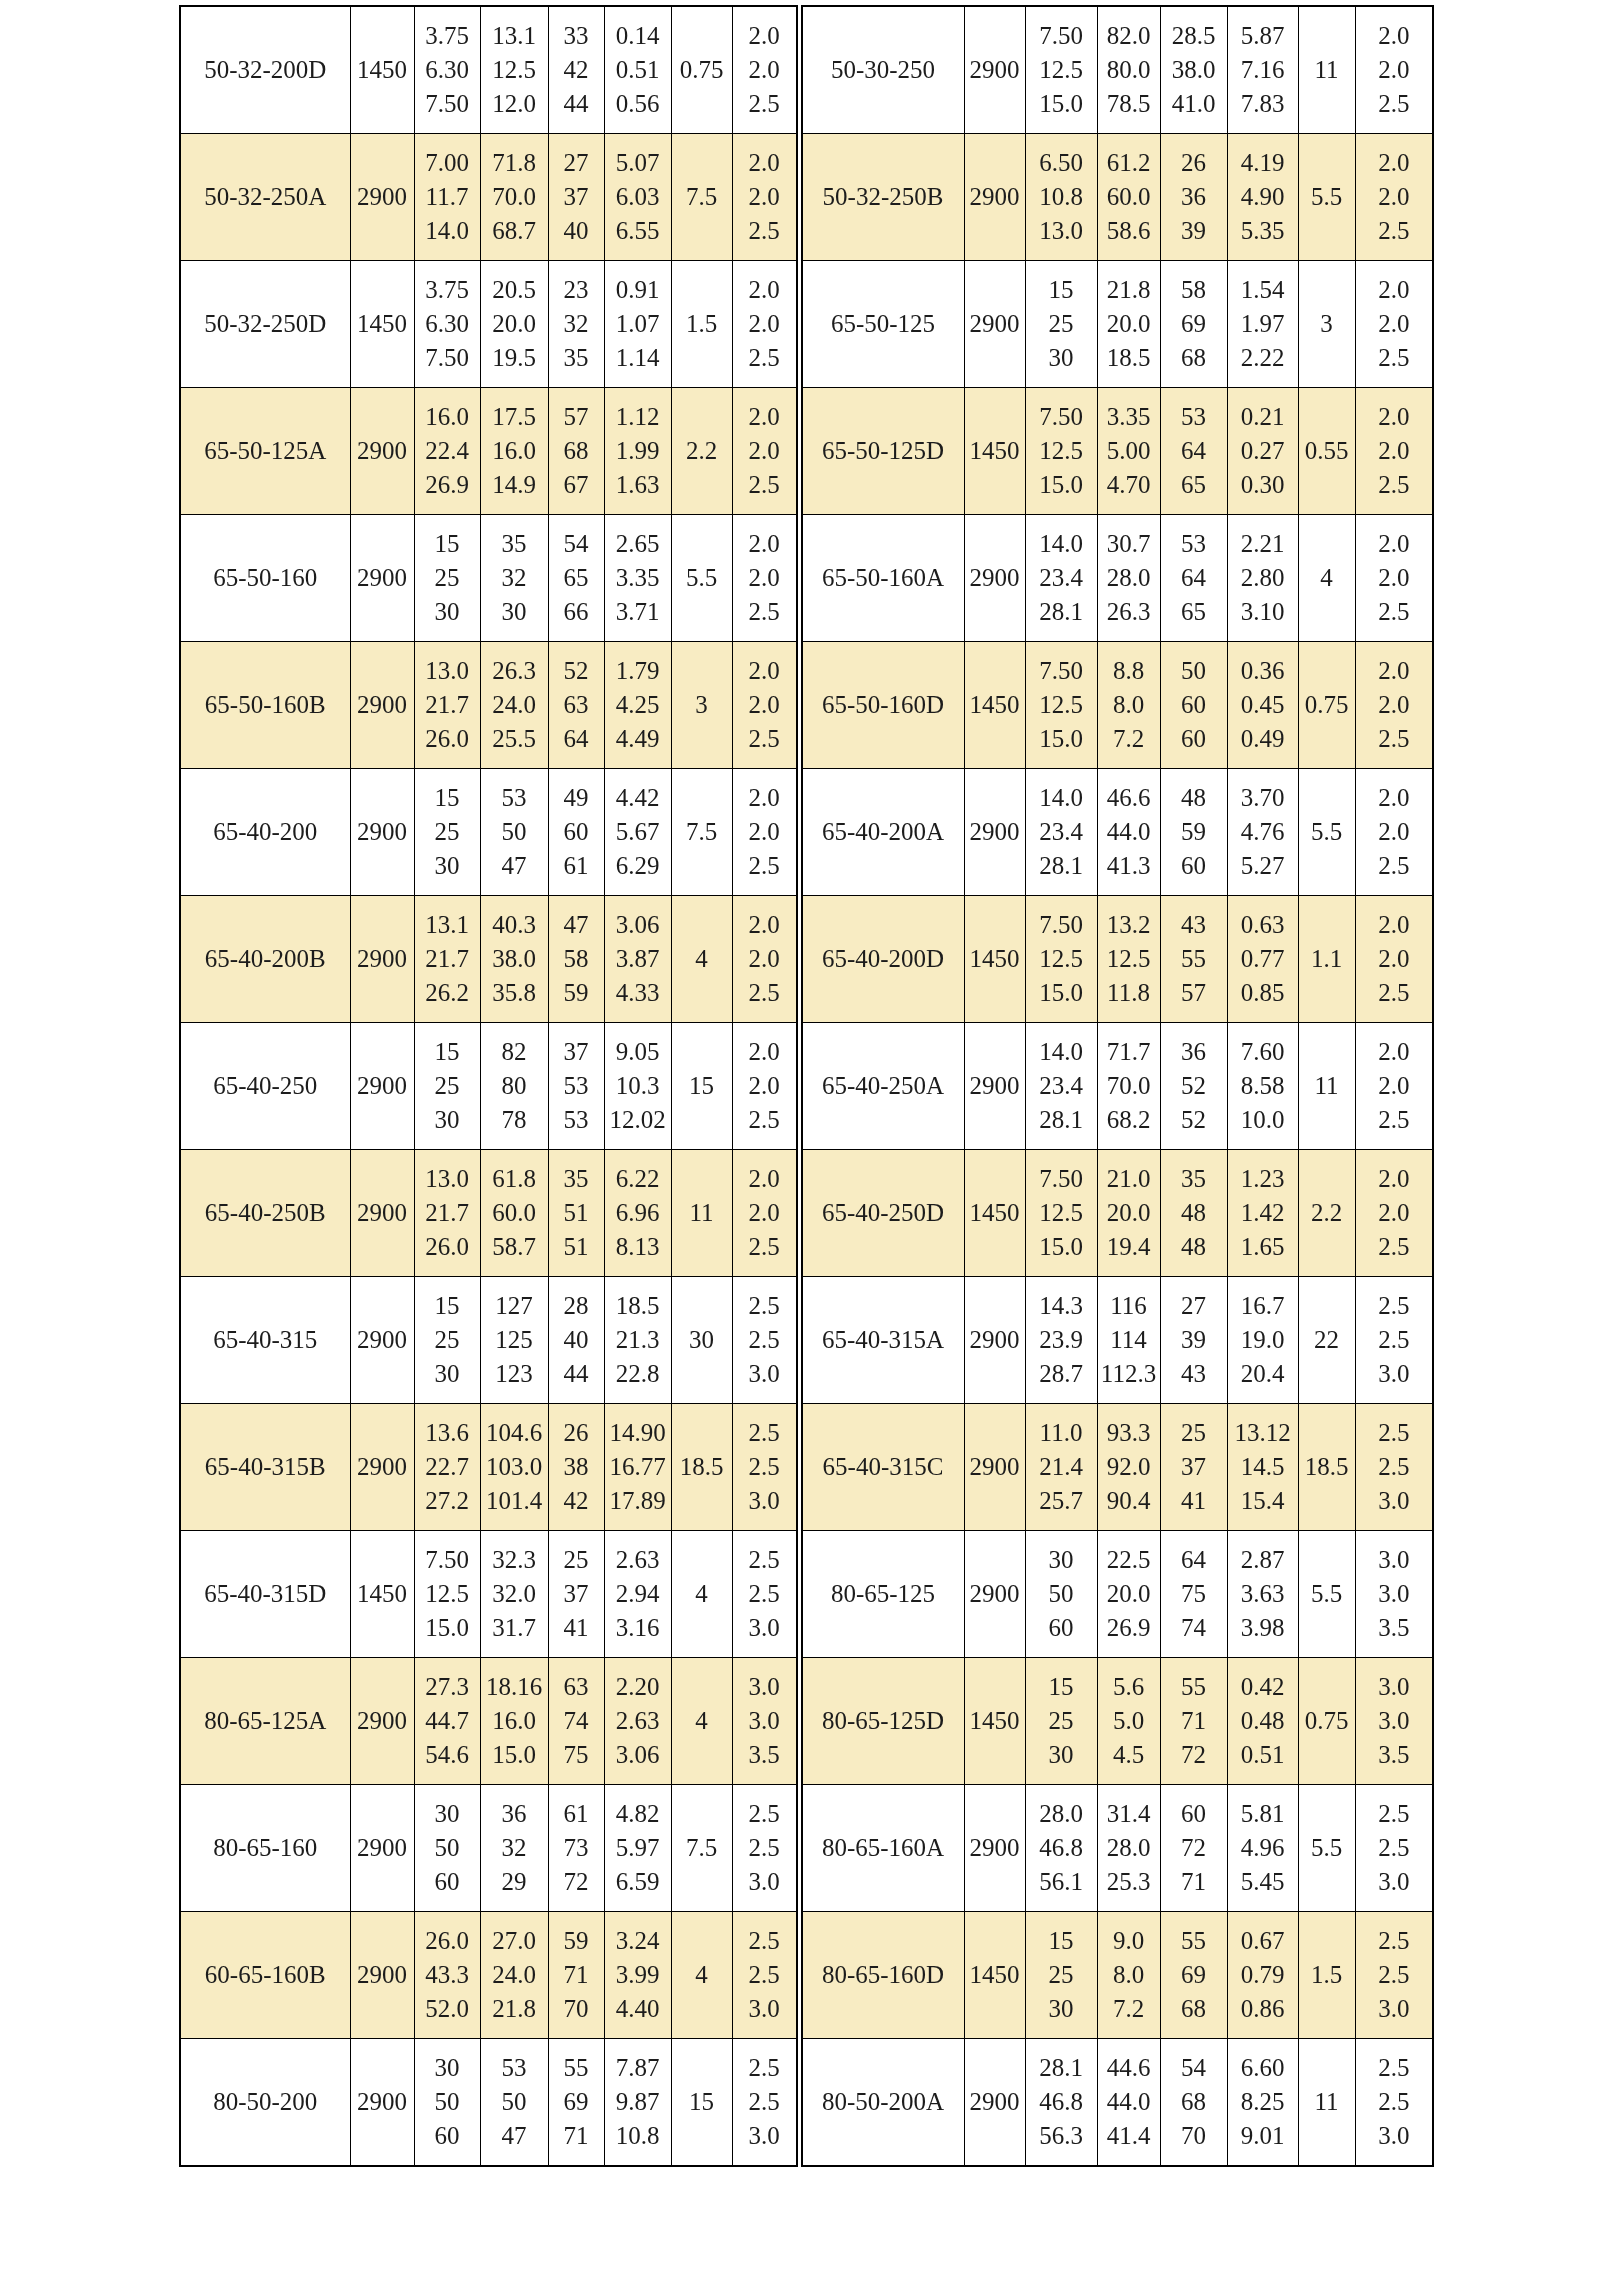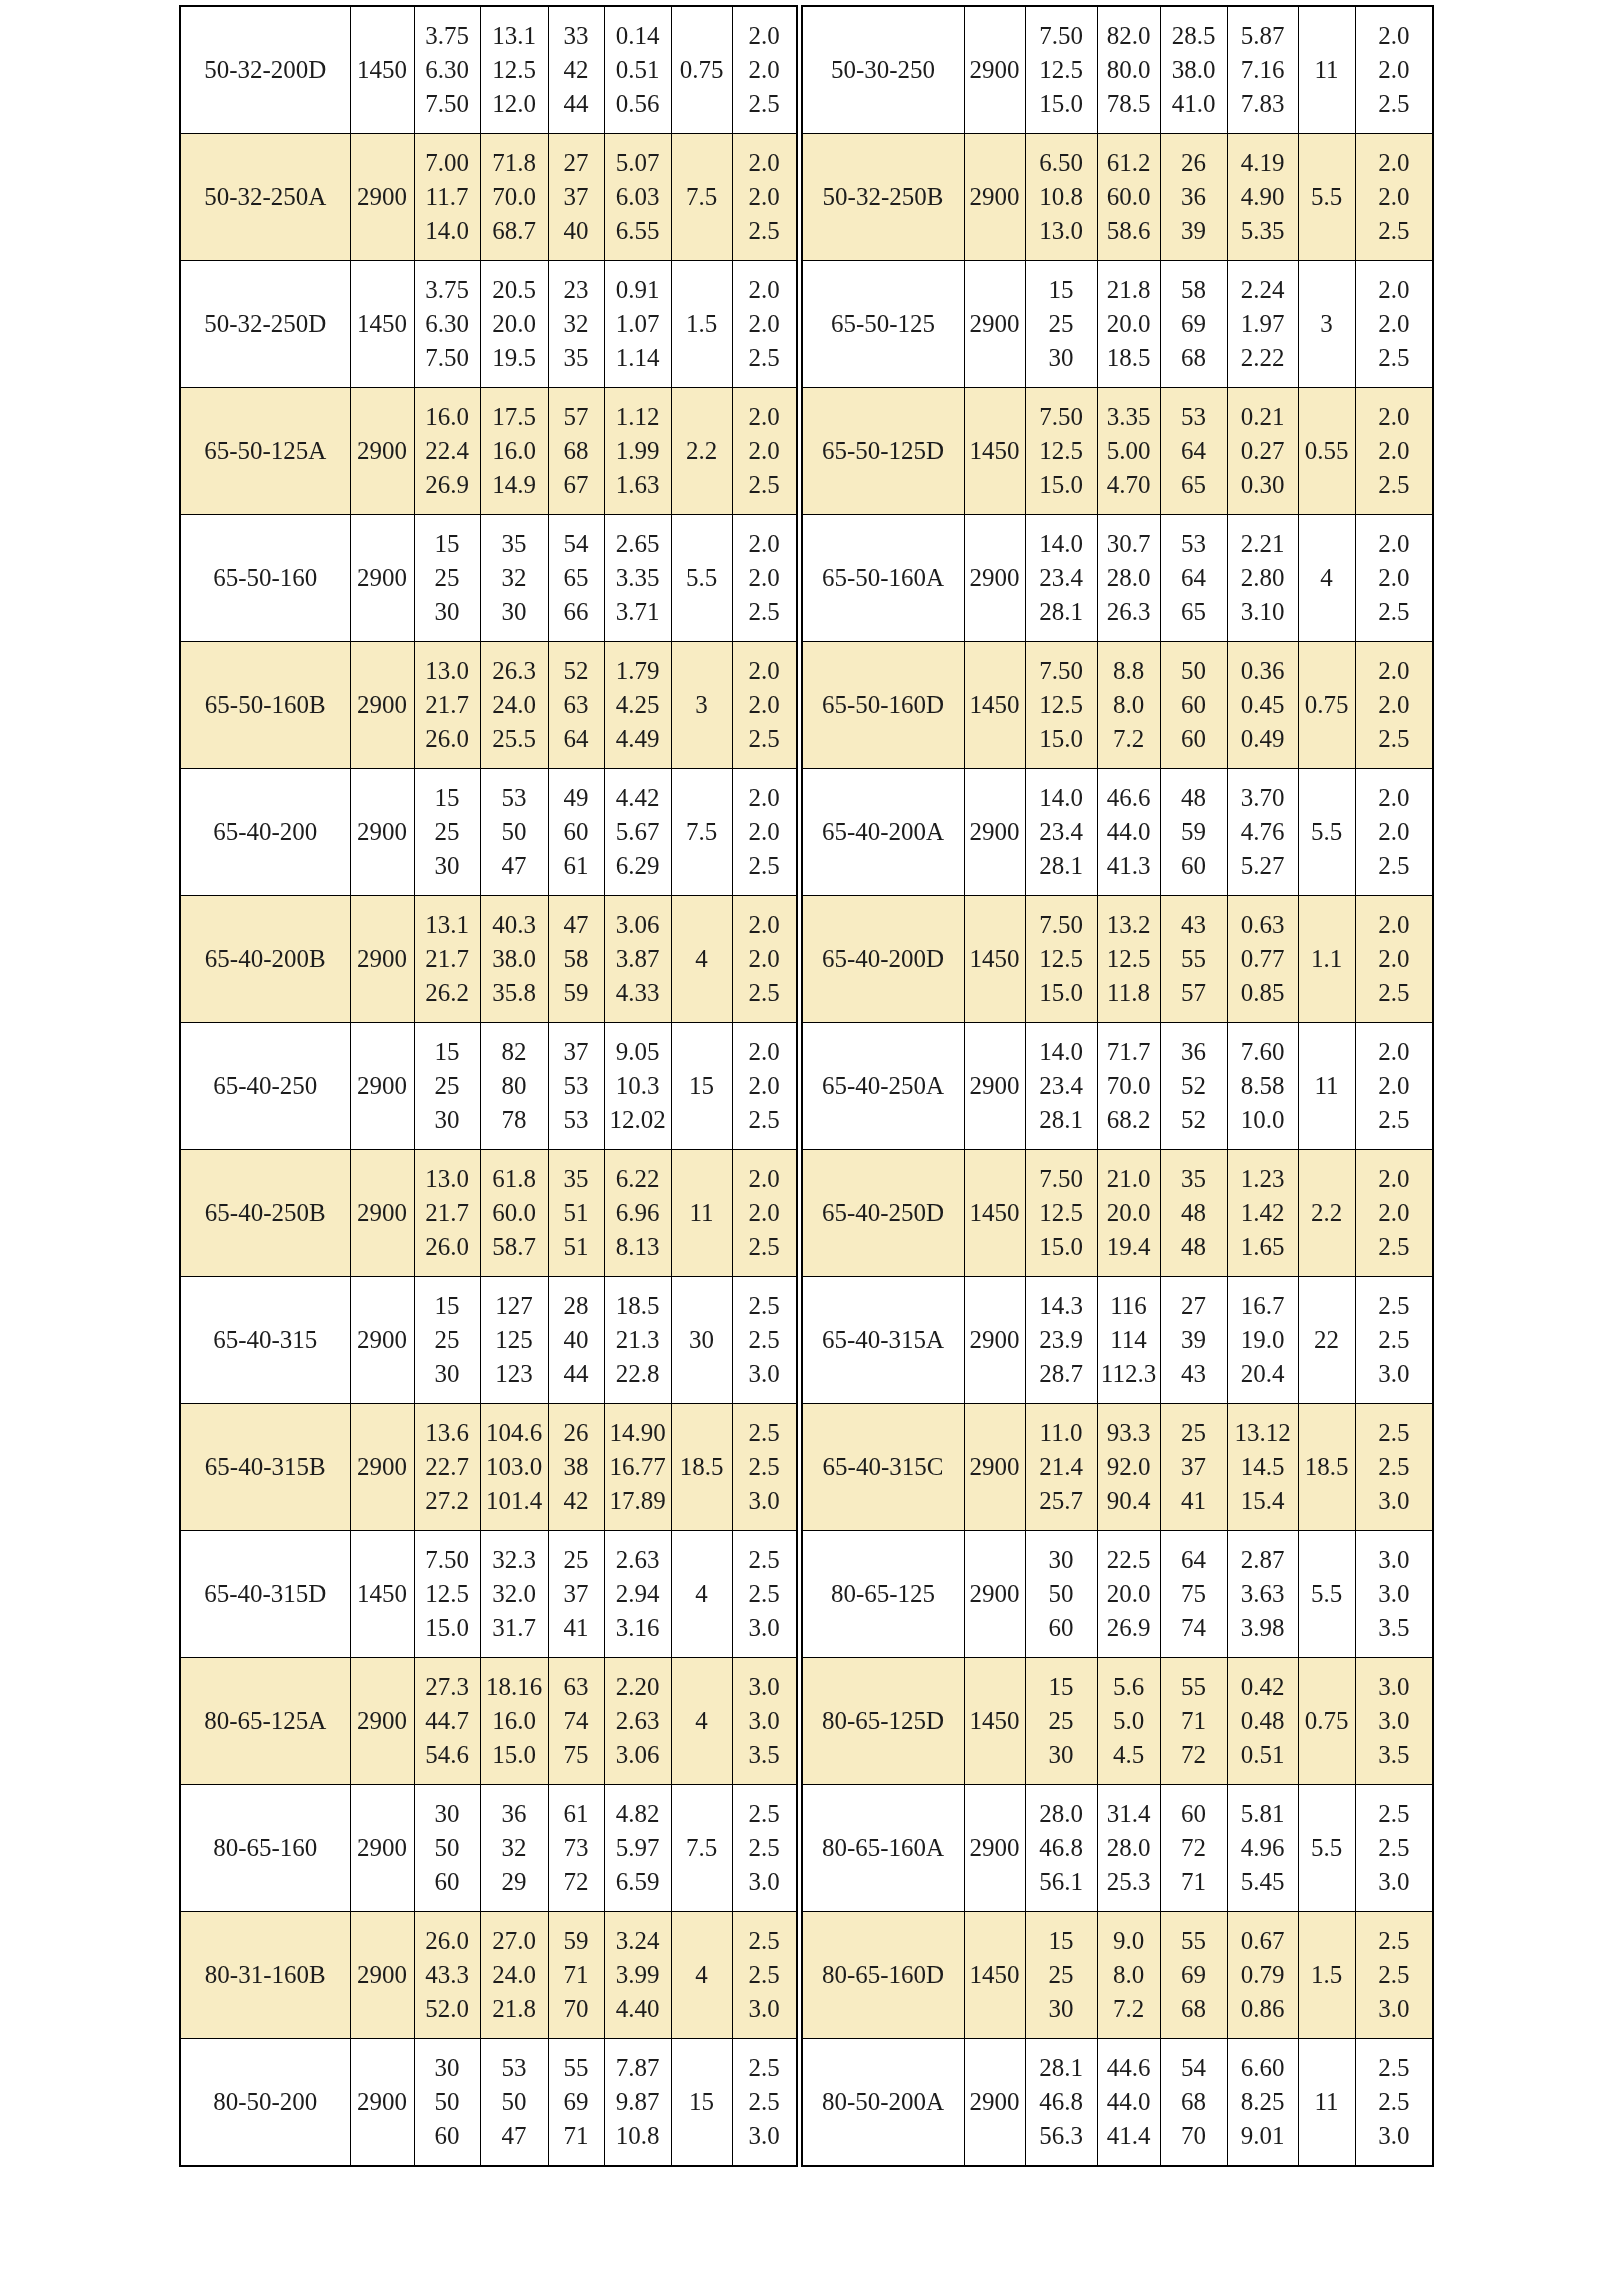--- a/index.html
+++ b/index.html
@@ -203,21 +203,21 @@
             <div class="v">21.8</div>
             <div class="v">20.0</div>
             <div class="v">18.5</div>
           </td>
           <td>
             <div class="v">58</div>
             <div class="v">69</div>
             <div class="v">68</div>
           </td>
           <td>
-            <div class="v">2.24</div>
+            <div class="v">1.54</div>
             <div class="v">1.97</div>
             <div class="v">2.22</div>
           </td>
           <td>3</td>
           <td>
             <div class="v">2.0</div>
             <div class="v">2.0</div>
             <div class="v">2.5</div>
           </td>
         </tr>
@@ -911,21 +911,21 @@
             <div class="v">5.45</div>
           </td>
           <td>5.5</td>
           <td>
             <div class="v">2.5</div>
             <div class="v">2.5</div>
             <div class="v">3.0</div>
           </td>
         </tr>
         <tr class="alt">
-          <td>80-31-160B</td>
+          <td>60-65-160B</td>
           <td>2900</td>
           <td>
             <div class="v">26.0</div>
             <div class="v">43.3</div>
             <div class="v">52.0</div>
           </td>
           <td>
             <div class="v">27.0</div>
             <div class="v">24.0</div>
             <div class="v">21.8</div>

